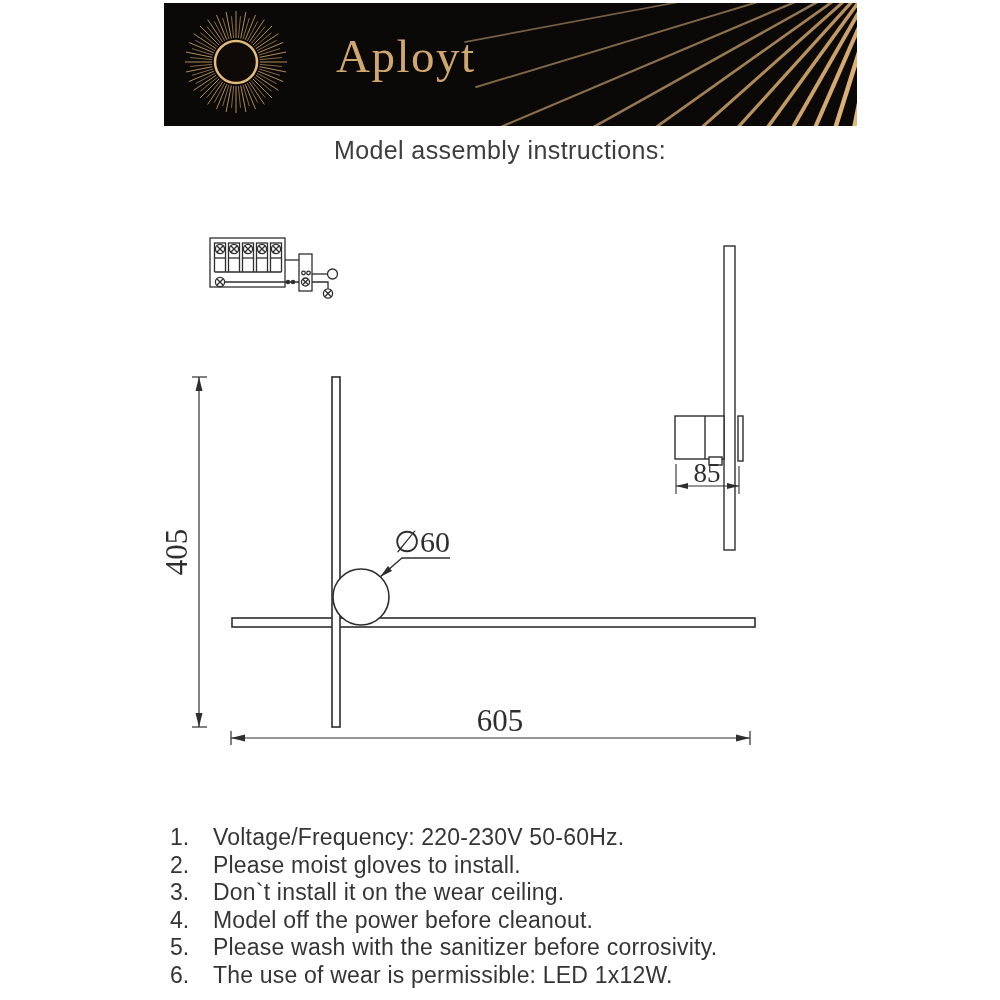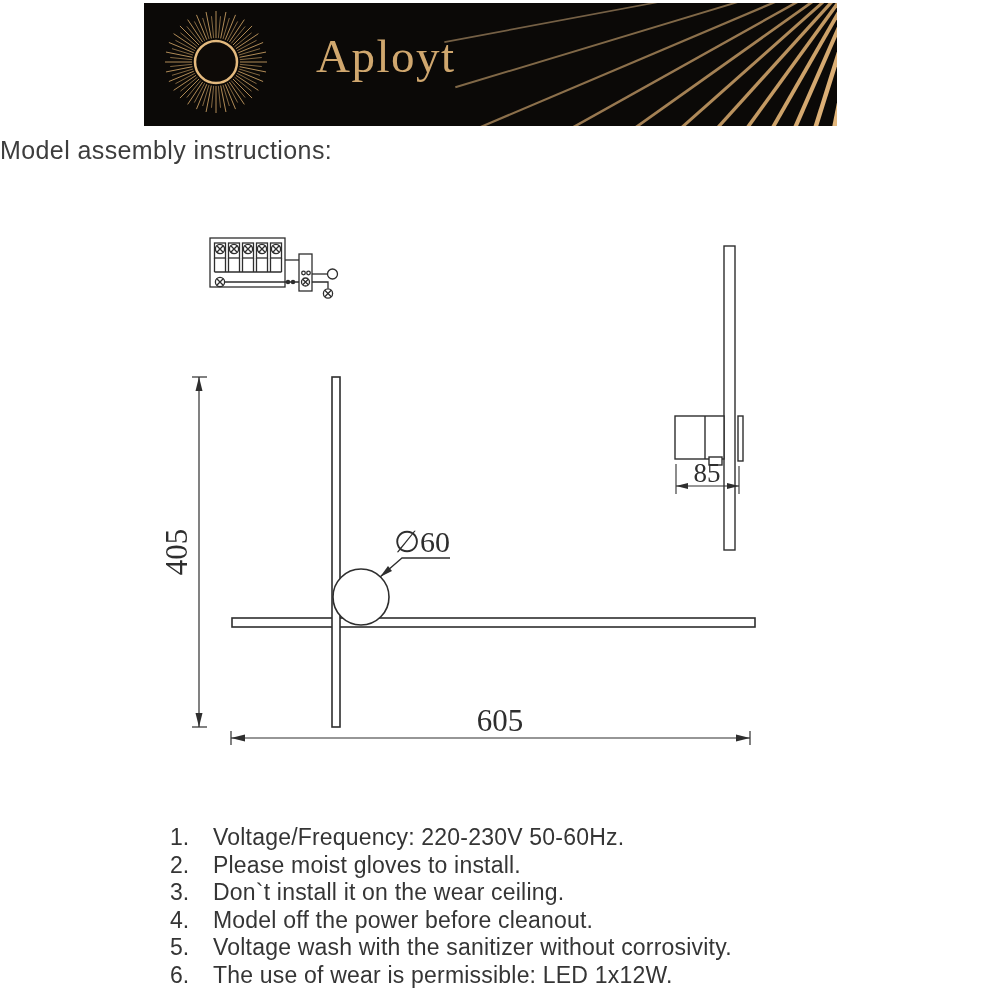--- a/index.html
+++ b/index.html
@@ -2,33 +2,33 @@
 <html><head>
 <meta charset="utf-8">
 <style>
   html,body{margin:0;padding:0;}
   body{
     width:1000px;height:1000px;background:#ffffff;position:relative;
     font-family:"Liberation Sans",sans-serif;overflow:hidden;
   }
   
   .banner{
-    position:absolute;left:144px;top:3px;width:693px;height:123px;
+    position:absolute;left:164px;top:3px;width:693px;height:123px;
     background:#0b0907;overflow:hidden;
   }
   .banner svg{position:absolute;left:0;top:0;}
   .wordmark{
     position:absolute;left:172px;top:26px;
     font-family:"Liberation Serif",serif;
     font-size:47px;line-height:1.15;letter-spacing:1.5px;
     color:#d0a76e;font-weight:400;
   }
   
   .title-block{
-    position:absolute;left:0;top:137px;width:1000px;
+    position:absolute;left:0;top:137px;width:1000px;text-align:center;
     color:#3d3d3d;
   }
   .title-line{font-size:25px;line-height:27px;letter-spacing:.4px;}
   
   .drawings{position:absolute;left:150px;top:220px;width:700px;height:560px;}
   .dim-text{
     font-family:"Liberation Serif",serif;
     fill:#2e2e2e;
   }
   
@@ -256,19 +256,19 @@
   <div class="instr-row">
     <span class="instr-num">3.</span>
     <span class="instr-text">Don`t install it on the wear ceiling.</span>
   </div>
   <div class="instr-row">
     <span class="instr-num">4.</span>
     <span class="instr-text">Model off the power before cleanout.</span>
   </div>
   <div class="instr-row">
     <span class="instr-num">5.</span>
-    <span class="instr-text">Voltage wash with the sanitizer without corrosivity.</span>
+    <span class="instr-text">Please wash with the sanitizer before corrosivity.</span>
   </div>
   <div class="instr-row">
     <span class="instr-num">6.</span>
     <span class="instr-text">The use of wear is permissible: LED 1x12W.</span>
   </div>
 </div>
 
 </body></html>

